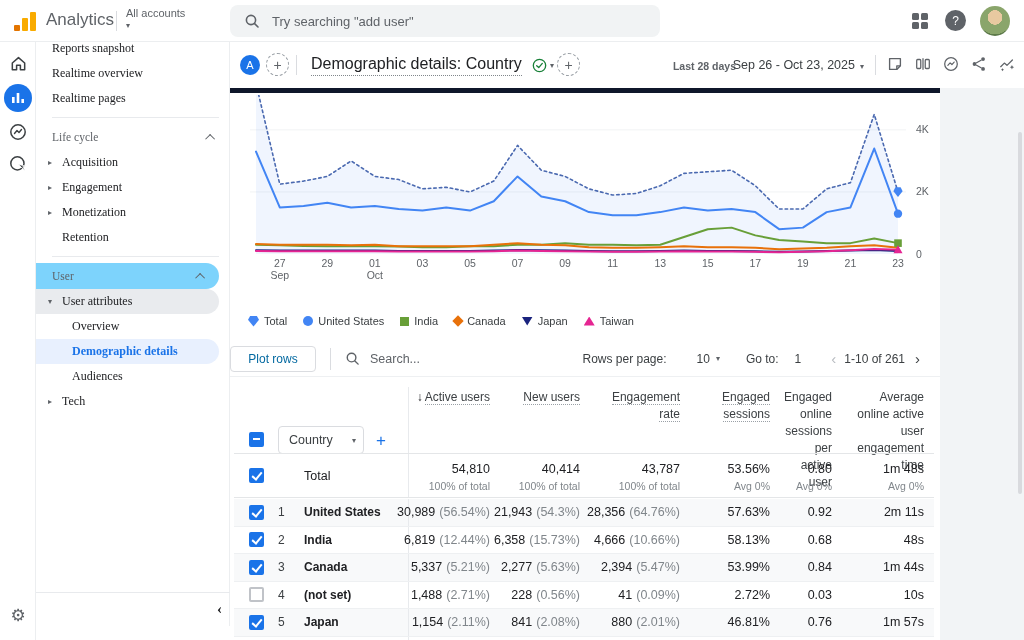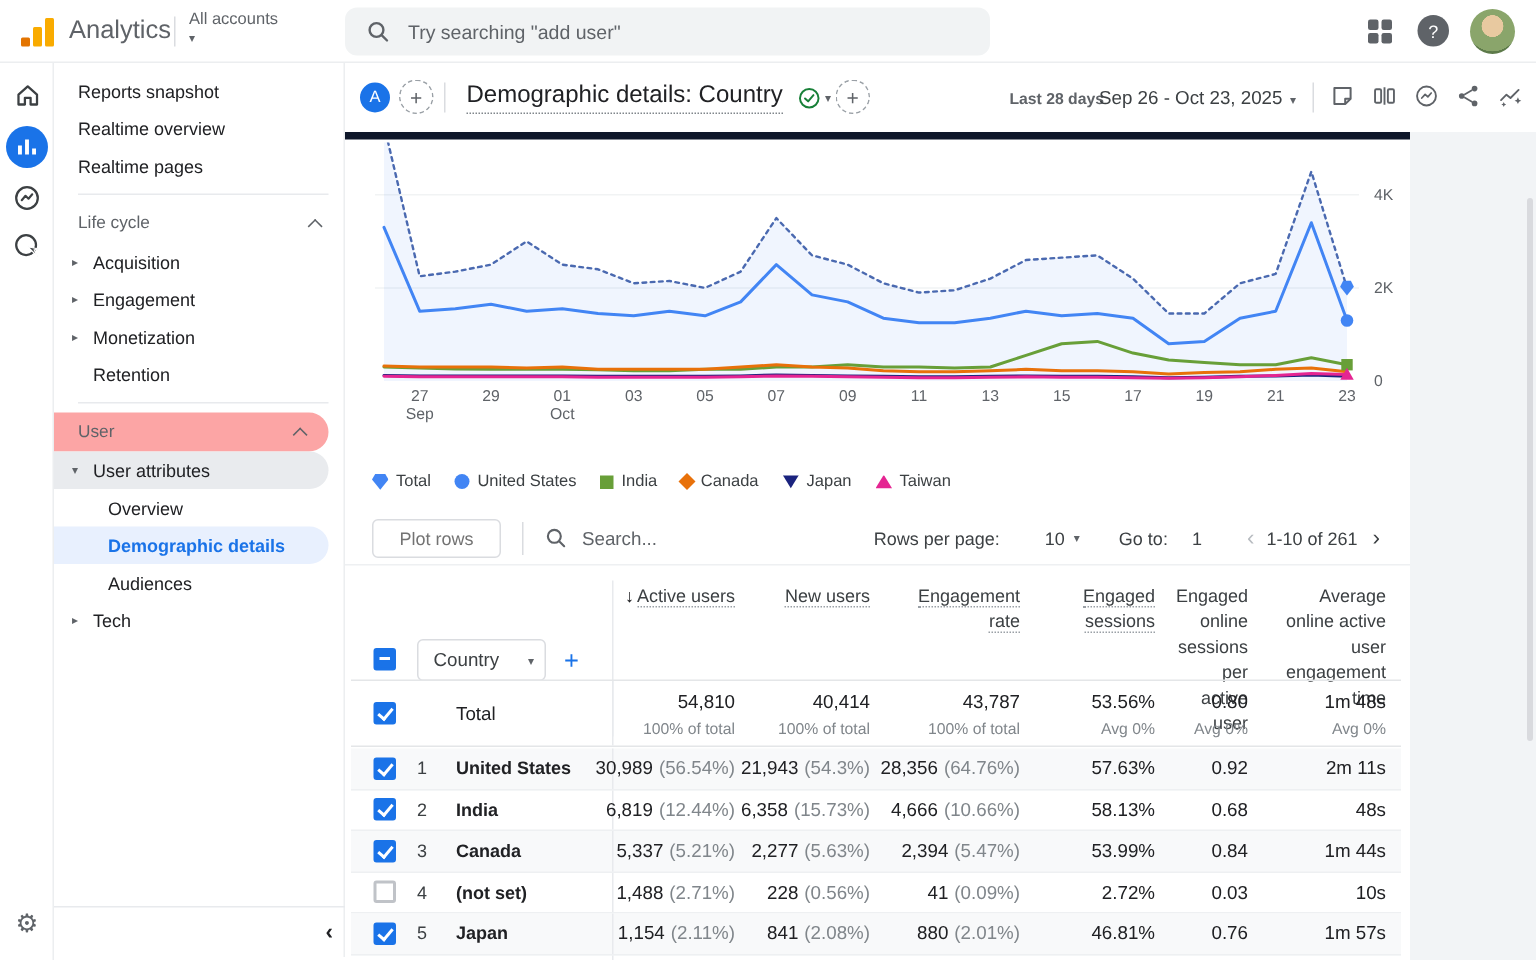--- a/index.html
+++ b/index.html
@@ -29,29 +29,29 @@
   #avatar { position:absolute; right:14px; top:6px; width:30px; height:30px; border-radius:50%;
     background:radial-gradient(circle at 50% 38%, #e8c9a0 0 30%, #8aa56b 31% 70%, #5d7a4a 71%); cursor:pointer; }
 
   
   #rail { position:absolute; left:0; top:42px; width:36px; height:598px; background:#fff; border-right:1px solid #eceef0; }
   .rail-btn { position:absolute; left:0; width:36px; display:flex; justify-content:center; cursor:pointer; }
   #rail-reports-bg { position:absolute; left:4px; top:42px; width:28px; height:28px; border-radius:50%; background:#1a73e8; }
   #rail-gear { position:absolute; left:0; bottom:14px; width:36px; text-align:center; font-size:17px; color:#5f6368; cursor:pointer; }
 
   
-  #sidebar { position:absolute; left:36px; top:40px; width:194px; height:598px; background:#fff; border-right:1px solid #eceef0; }
+  #sidebar { position:absolute; left:36px; top:28px; width:194px; height:598px; background:#fff; border-right:1px solid #eceef0;font-family:Liberation Serif, serif; }
   .side-item { height:25px; display:flex; align-items:center; font-size:12px; color:#202124; cursor:pointer; padding-left:16px; }
   .side-item .arr { width:14px; margin-left:-4px; font-size:8px; color:#5f6368; }
   .side-hdr { height:26px; display:flex; align-items:center; justify-content:space-between;
     padding:0 14px 0 16px; font-size:11.5px; color:#5f6368; cursor:pointer; }
   .chev-up { width:7px; height:7px; border-left:1.5px solid #5f6368; border-top:1.5px solid #5f6368;
     transform:rotate(45deg) translateY(2px); }
   .side-div { height:1px; background:#e8eaed; margin:6px 10px 6px 16px; }
-  .pill-gray  { background:#fca5a5; border-radius:0 14px 14px 0; margin-right:10px; }
+  .pill-gray  { background:#7dd3fc; border-radius:0 14px 14px 0; margin-right:10px; }
   .pill-gray2 { background:#e9ebee; border-radius:0 14px 14px 0; margin-right:10px; }
   .pill-blue  { background:#e8f0fe; border-radius:0 14px 14px 0; margin-right:10px; color:#1a73e8 !important; font-weight:bold; }
   .indent1 { padding-left:26px; }
   .indent2 { padding-left:36px; }
   #sidebar-bottom { position:absolute; left:0; bottom:0; width:194px; height:34px; border-top:1px solid #e8eaed; }
   #collapse-btn { position:absolute; right:8px; bottom:8px; font-size:15px; font-weight:bold; color:#202124; cursor:pointer; }
 
   
   #main { position:absolute; left:230px; top:42px; width:794px; height:598px; background:#fff; }
   #report-header { position:absolute; left:0; top:0; width:794px; height:46px; background:#fff; }
@@ -83,22 +83,22 @@
   .mk-pin { clip-path:polygon(50% 100%, 0 38%, 22% 0, 78% 0, 100% 38%); width:11px; height:11px; }
   .mk-circle { border-radius:50%; width:10px; height:10px; }
   .mk-square { width:9px; height:9px; }
   .mk-diamond { transform:rotate(45deg); width:8px; height:8px; }
   .mk-tri-down { clip-path:polygon(0 0, 100% 0, 50% 100%); width:11px; height:9px; }
   .mk-tri-up { clip-path:polygon(50% 0, 0 100%, 100% 100%); width:11px; height:9px; }
 
   
   #tbl-controls { position:absolute; left:0; top:248px; width:710px; height:36px; display:flex; align-items:center;
     border-bottom:1px solid #eef0f2; }
-  #plot-rows-btn { margin-left:18px; width:86px; height:26px; border:1px solid #dadce0; border-radius:4px;
-    background:#fff; color:#737373; font-size:12px; display:flex; align-items:center; justify-content:center; }
+  #plot-rows-btn { width:86px; height:26px; border:1px solid #dadce0; border-radius:4px;
+    background:#fff; color:#0369a1; font-size:12px; display:flex; align-items:center; justify-content:center; }
   #ctrl-div1 { height:22px; margin:0 14px; }
   #tbl-search { display:flex; align-items:center; gap:10px; color:#5f6368; font-size:12.5px; cursor:text; }
   #ctrl-right { margin-left:auto; display:flex; align-items:center; font-size:12px; color:#3c4043; }
   #rpp-value { margin:0 6px 0 30px; }
   #rpp-caret { font-size:8px; color:#5f6368; margin-right:26px; cursor:pointer; }
   #goto-value { margin:0 22px 0 16px; }
   .page-chev { font-size:15px; padding:0 8px; cursor:pointer; }
   .page-chev.disabled { color:#b8bcc1; }
   #range-text { margin-right:2px; }
   #ctrl-right { padding-right:12px; }

